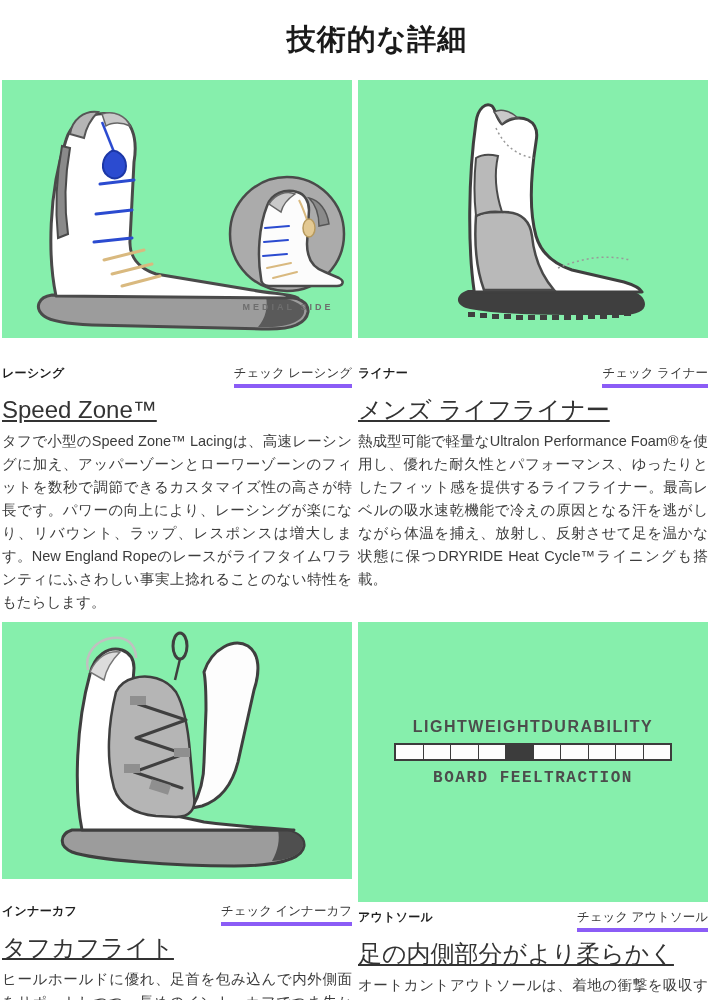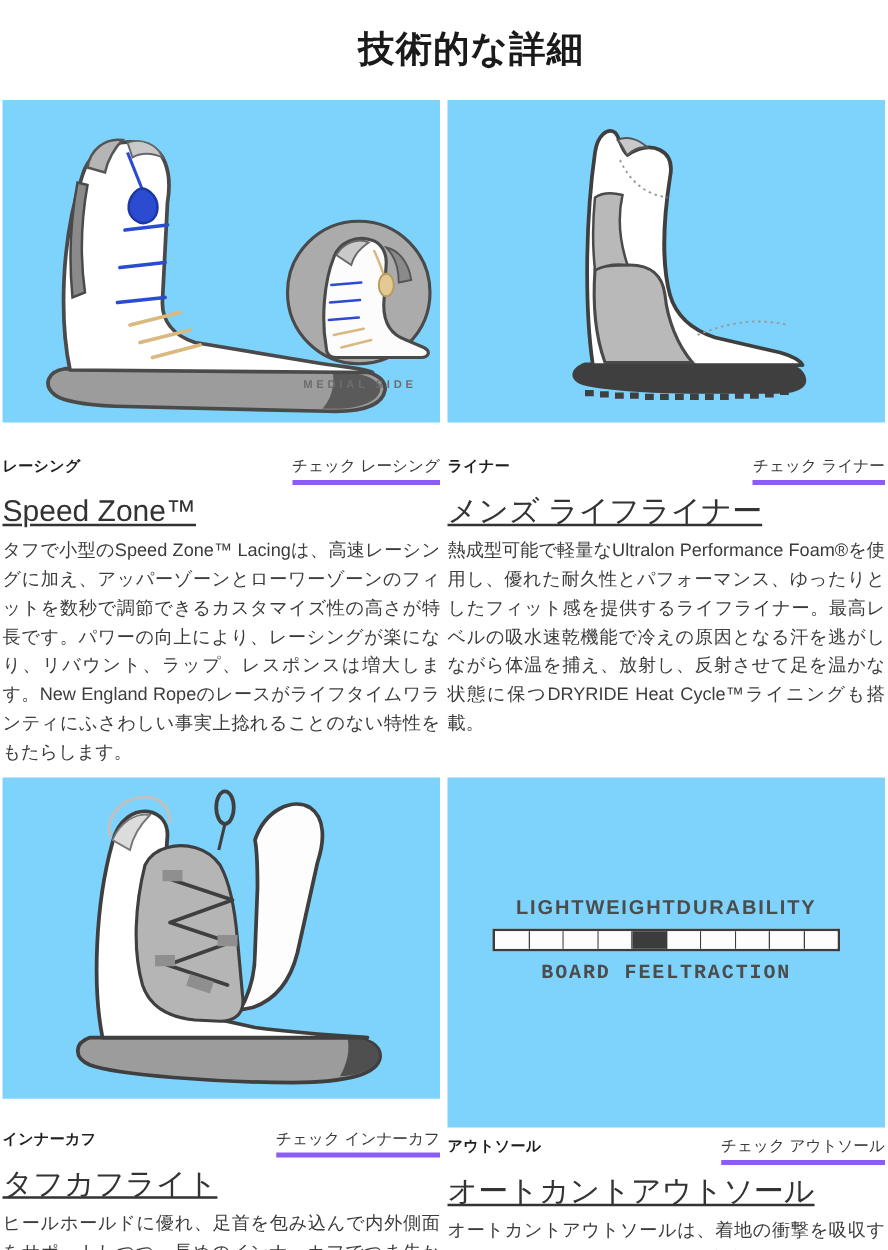--- a/index.html
+++ b/index.html
@@ -14,21 +14,21 @@
   }
   h1.page-title {
     margin: 0; font-size: 29px; font-weight: bold; color: #1a1a1a;
     letter-spacing: 1px;
   }
   .grid {
     display: flex; gap: 6px; padding-left: 2px; align-items: flex-start;
   }
   .col { width: 350px; display: flex; flex-direction: column; }
   .figure-panel {
-    background: #7dd3fc; position: relative; width: 100%;
+    background: #86efac; position: relative; width: 100%;
   }
   .fig-top { height: 258px; }
   .fig-cuff { height: 257px; margin-top: 8px; }
   .fig-scale { height: 280px; margin-top: 31px; }
   .section { margin-top: 27px; }
   .section.tight { margin-top: 24px; }
   .section.outsole-sec { margin-top: 7px; }
   .label-row {
     display: flex; justify-content: space-between; align-items: baseline; text-align: right;
   }
@@ -231,18 +231,18 @@
           <span>TRACTION</span>
         </div>
       </div>
     </div>
 
     <div class="section outsole-sec">
       <div class="label-row">
         <span class="sec-label">アウトソール</span>
         <a class="check-link">チェック アウトソール</a>
       </div>
-      <div class="sec-heading">オートカントアウトソール</div>
+      <div class="sec-heading">足の内側部分がより柔らかく</div>
       <div class="sec-body">オートカントアウトソールは、着地の衝撃を吸収する際に自然な動きを促すよう、密度の異なる2種類の素材のプラットフォームを使用しており、足の内側部分がより柔らかく、ボードを踏みこむ際、足が自然に内側に傾くようになっています。</div>
     </div>
 
   </div>
 </div>
 
 </body></html>

